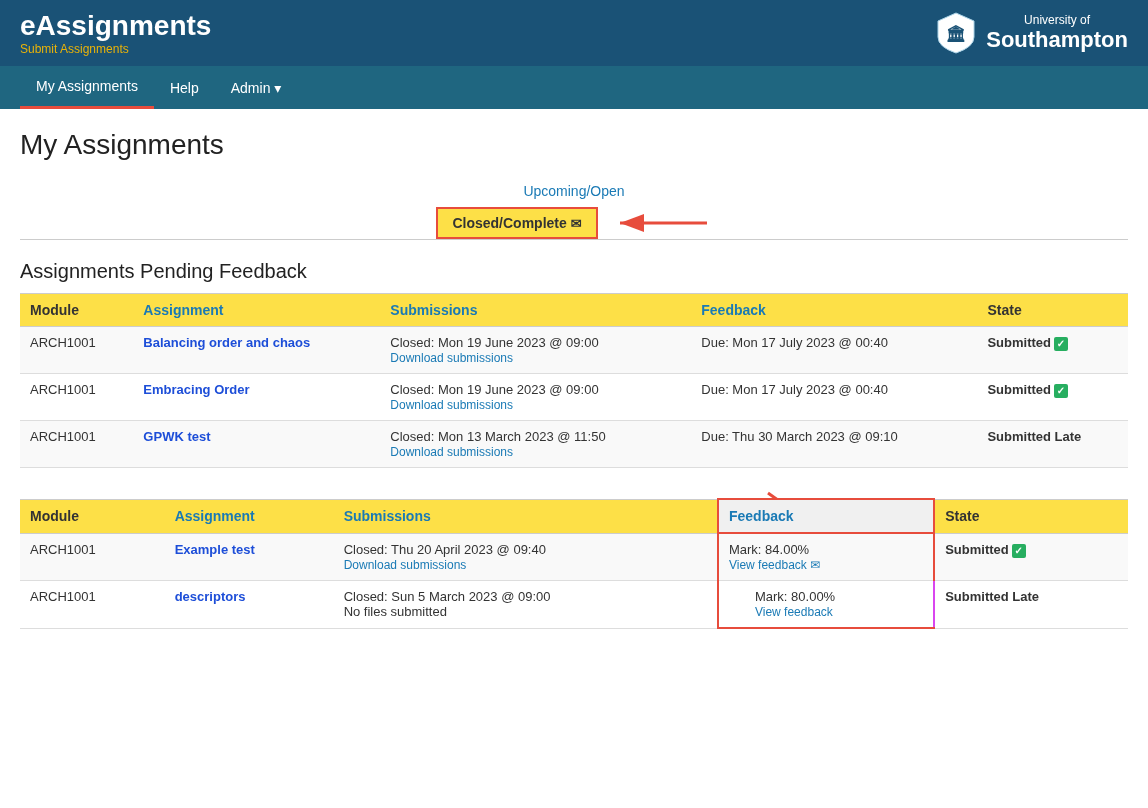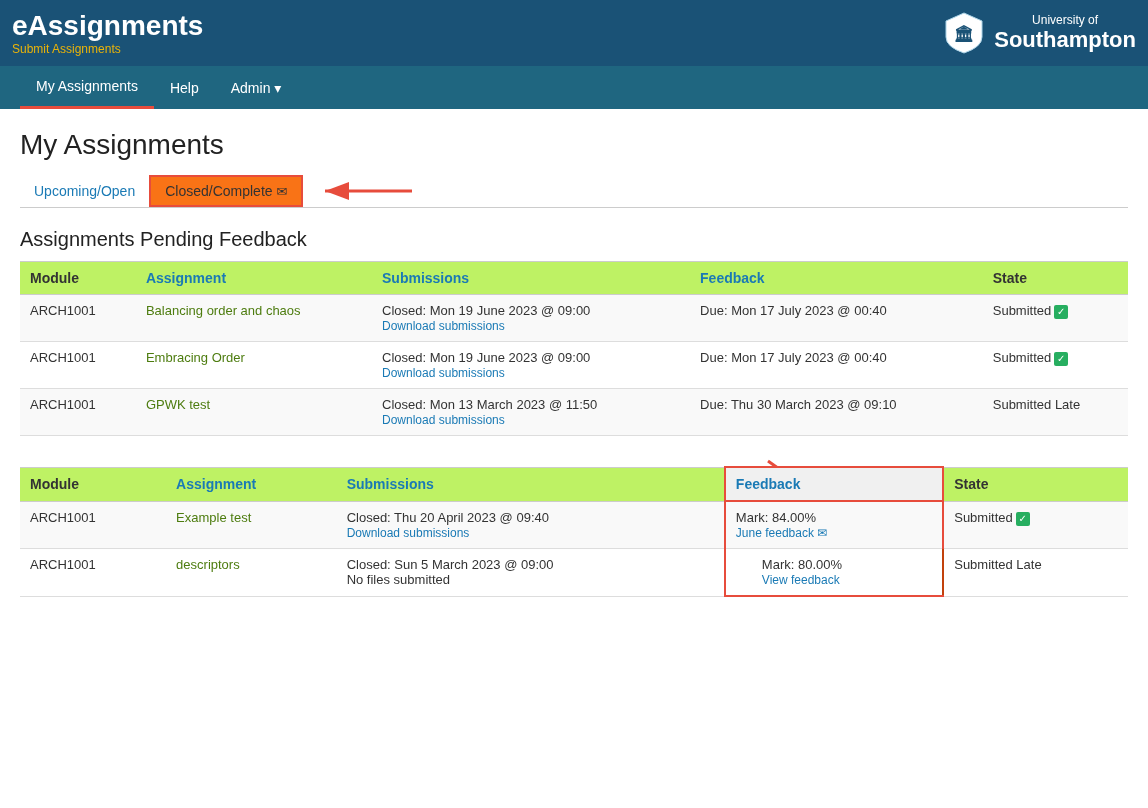--- a/index.html
+++ b/index.html
@@ -1,21 +1,21 @@
 <!DOCTYPE html>
 <html><head>
   <meta charset="utf-8">
   <style>
     * { box-sizing: border-box; margin: 0; padding: 0; }
     body { font-family: Arial, sans-serif; font-size: 14px; color: #333; background: #fff; }
 
     
     .top-header {
       background-color: #1a5276;
-      padding: 10px 12px;
+      padding: 10px 20px;
       display: flex;
       align-items: center;
       justify-content: space-between;
     }
     .top-header-left {}
     .site-title {
       color: #fff;
       font-size: 28px;
       font-weight: bold;
     }
@@ -76,20 +76,21 @@
     }
 
     
     .tabs-row {
       display: flex;
       align-items: center;
       border-bottom: 1px solid #ccc;
       margin-bottom: 20px;
       gap: 0;
       position: relative;
+      flex-direction: column;
     }
     .tab {
       padding: 8px 14px;
       cursor: pointer;
       font-size: 14px;
       color: #1a7ab5;
       text-decoration: none;
     }
 
     
@@ -100,21 +101,21 @@
       color: #222;
     }
 
     
     .data-table {
       width: 100%;
       border-collapse: collapse;
       margin-bottom: 30px;
     }
     .data-table th {
-      background: #bef264;
+      background: #fde047;
       text-align: left;
       padding: 8px 10px;
       font-size: 14px;
       color: #1a7ab5;
       border-bottom: 1px solid #ccc;
       border-top: 1px solid #ccc;
     }
     .data-table th.plain {
       color: #333;
     }
@@ -124,36 +125,37 @@
       vertical-align: top;
       font-size: 13px;
     }
     .data-table tr:nth-child(odd) td {
       background: #f9f9f9;
     }
     .data-table tr:nth-child(even) td {
       background: #fff;
     }
     .cell-link {
-      color: #4d7c0f;
-      font-weight: normal;
+      color: #1d4ed8;
+      font-weight: bold;
       text-decoration: none;
       cursor: pointer;
     }
     .cell-small-link {
       color: #1a7ab5;
       font-size: 12px;
       text-decoration: none;
       cursor: pointer;
       display: inline-flex;
       align-items: center;
       gap: 3px;
     }
     .state-submitted {
       color: #333;
+      font-weight: bold;
     }
     .check-icon {
       display: inline-block;
       background: #27ae60;
       color: #fff;
       border-radius: 2px;
       width: 14px;
       height: 14px;
       text-align: center;
       font-size: 10px;
@@ -161,21 +163,22 @@
       margin-left: 3px;
     }
 
     
     .tab-box {
       border: 2px solid #e74c3c;
       padding: 6px 14px;
       cursor: pointer;
       font-size: 14px;
       color: #333;
-      background: #f97316;
+      background: #fde047;
+      font-weight: bold;
     }
 
     .section-wrapper {
       position: relative;
     }
 
   </style>
 </head>
 <body>
 
@@ -315,37 +318,37 @@
     <td>
       <a class="cell-link">Example test</a>
     </td>
     <td>
       <div>Closed: Thu 20 April 2023 @ 09:40</div>
       <a class="cell-small-link">Download submissions</a>
     </td>
     <td style="border-left:2px solid #e74c3c;border-right:2px solid #e74c3c;border-top:0;">
       <div>Mark: 84.00%</div>
       <a class="cell-small-link">
-        June feedback ✉
+        View feedback ✉
       </a>
     </td>
     <td class="state-submitted">
       Submitted<span class="check-icon">✓</span>
     </td>
   </tr>
           <tr>
     <td>ARCH1001</td>
     <td>
       <a class="cell-link">descriptors</a>
     </td>
     <td>
       <div>Closed: Sun 5 March 2023 @ 09:00</div>
       <span>No files submitted</span>
     </td>
-    <td style="border-left:2px solid #e74c3c;border-right:2px solid #c2410c;border-bottom:2px solid #e74c3c;padding-left:36px;">
+    <td style="border-left:2px solid #e74c3c;border-right:2px solid #d946ef;border-bottom:2px solid #e74c3c;padding-left:36px;">
       <div>Mark: 80.00%</div>
       <a class="cell-small-link">
         View feedback
       </a>
     </td>
     <td class="state-submitted">
       Submitted Late
     </td>
   </tr>
         </tbody>

